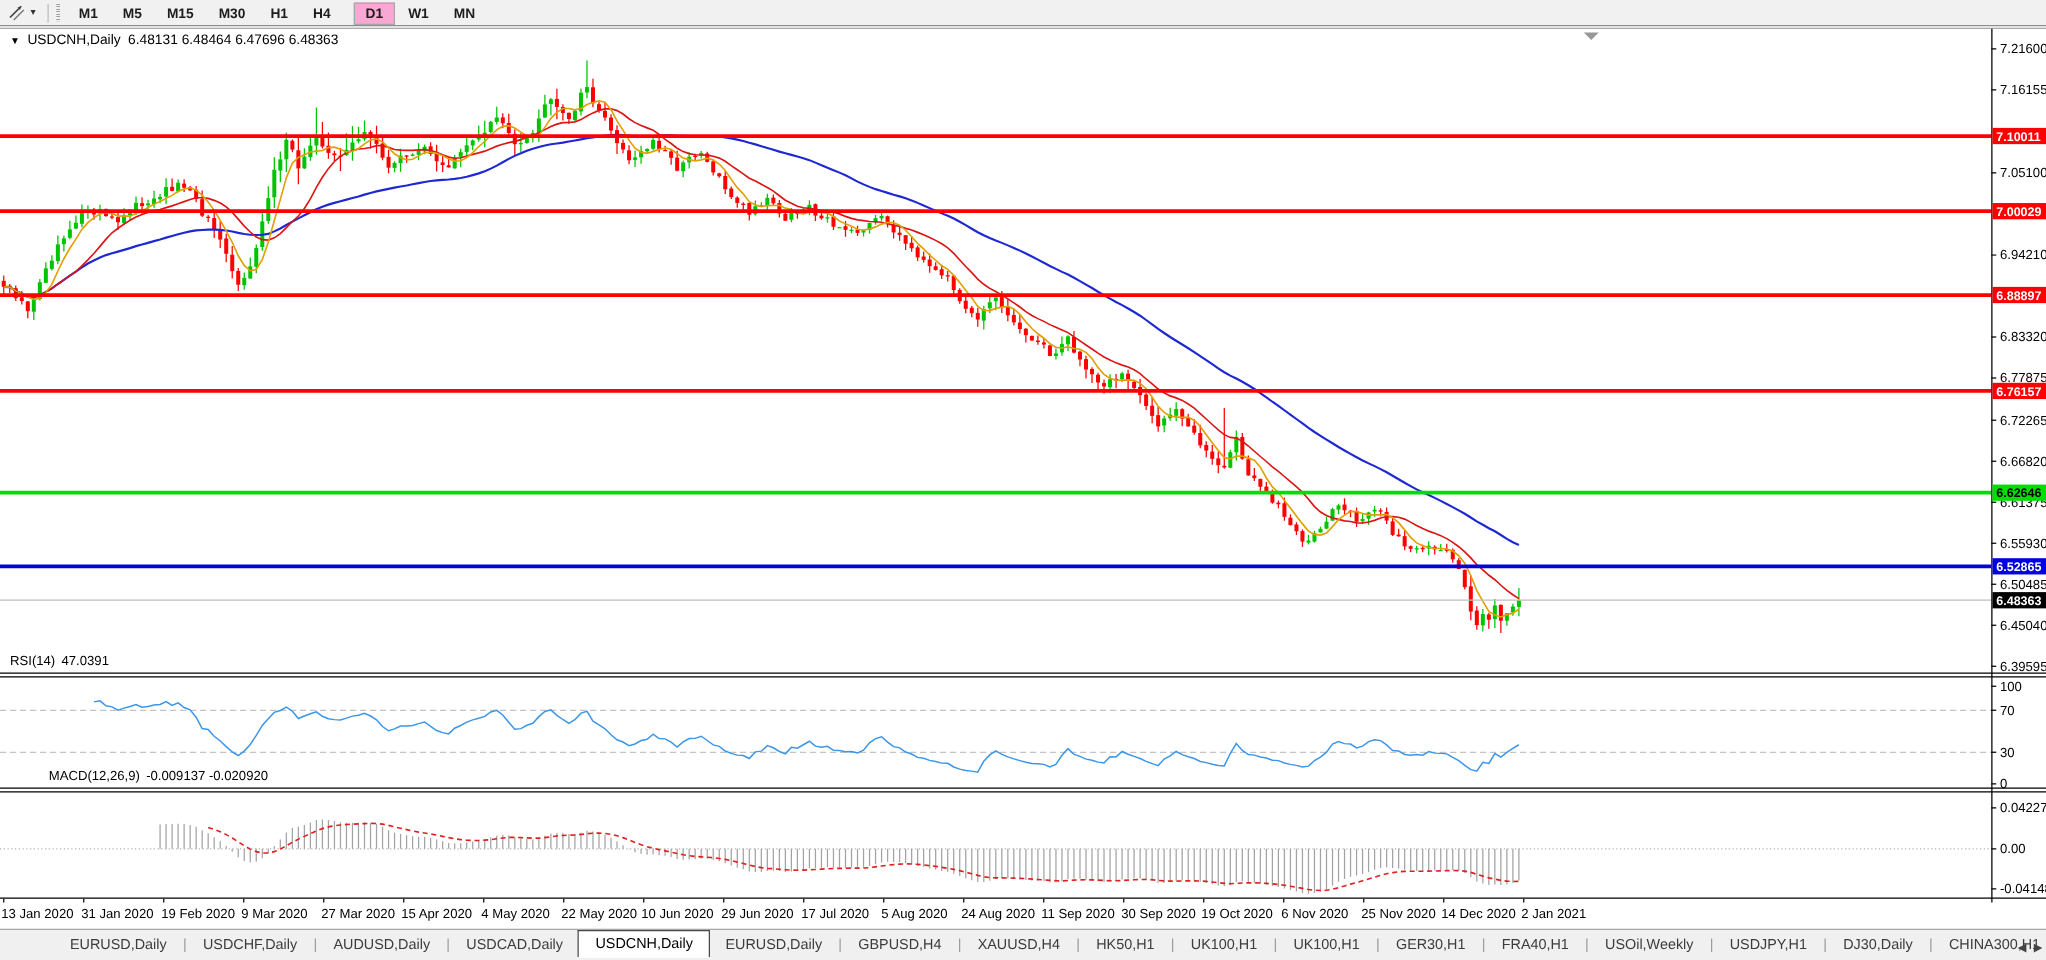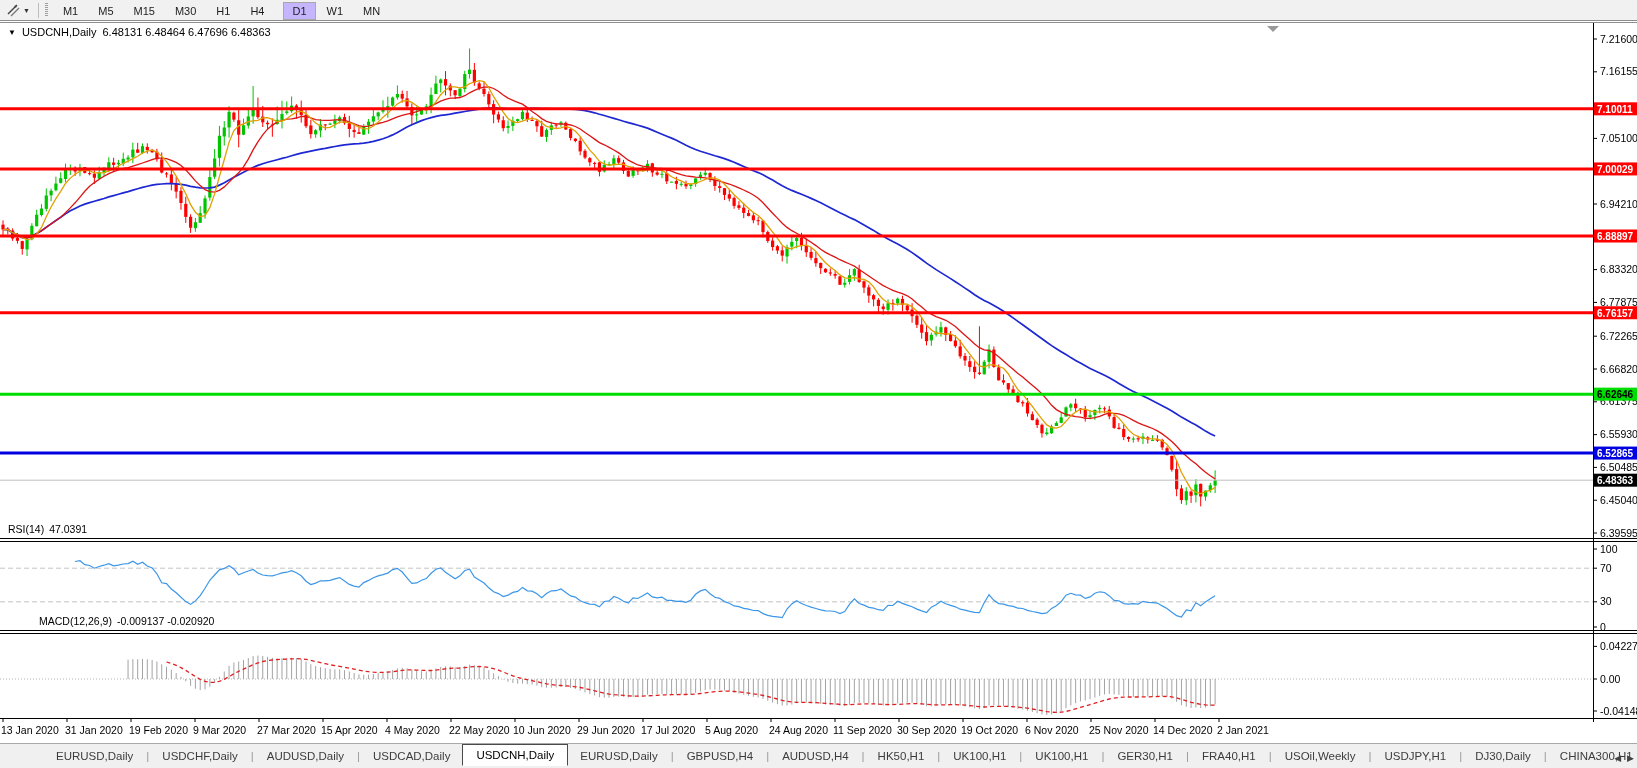--- a/index.html
+++ b/index.html
@@ -6,22 +6,22 @@
   #app{position:relative;width:1637px;height:768px;overflow:hidden;background:#fff;
        font-family:"Liberation Sans",sans-serif;-webkit-user-select:none;}
   
   #toolbar{position:absolute;left:0;top:0;width:1637px;height:21px;background:#f1f1f1;
            border-bottom:1px solid #8e8e8e;display:flex;align-items:center;padding-left:5px;box-sizing:border-box;}
   .tool-icon{width:16px;height:15px;display:flex;align-items:center;justify-content:center;cursor:pointer;}
   .caret{font-size:7px;color:#333;margin:0 4px 0 2px;cursor:pointer;}
   .vsep{width:1px;height:15px;background:#bdbdbd;margin:0 4px;}
   .grip{width:3px;height:14px;margin:0 5px 0 2px;
         background:repeating-linear-gradient(to bottom,#9e9e9e 0 1px,transparent 1px 2px);}
-  .tfbtn{font-size:11px;color:#1d1d1d;padding:2px 8px;margin:0 1px;border:1px solid transparent;cursor:pointer;}
-  .tfbtn.active{background:#c4b5fd;border:1px solid #a8a8a8;}
+  .tfbtn{font-size:11px;color:#1d1d1d;padding:2px 8px;margin:0 1px;border:1px solid transparent;cursor:pointer;font-weight:bold;}
+  .tfbtn.active{background:#f9a8d4;border:1px solid #a8a8a8;}
   
   #chartwrap{position:absolute;left:0;top:22px;width:1343px;height:720px;}
   #chart-svg{display:block;}
   #chart-title{position:absolute;left:8px;top:4px;font-size:11px;color:#000;display:flex;gap:6px;align-items:center;}
   #chart-title .tcaret{font-size:8px;color:#000;}
   .ind-label{position:absolute;left:8px;font-size:10.5px;color:#000;display:flex;gap:5px;}
   #rsi-label{top:501px;}
   #macd-label{top:593px;margin-left:31px;}
   
   #tabbar{position:absolute;left:0;bottom:0;width:1637px;height:25px;background:#f0f0f0;
@@ -950,21 +950,21 @@
       <span class="tab">USDCHF,Daily</span>
       <span class="tabsep">|</span>
       <span class="tab">AUDUSD,Daily</span>
       <span class="tabsep">|</span>
       <span class="tab">USDCAD,Daily</span>
       <span class="tab active">USDCNH,Daily</span>
       <span class="tab">EURUSD,Daily</span>
       <span class="tabsep">|</span>
       <span class="tab">GBPUSD,H4</span>
       <span class="tabsep">|</span>
-      <span class="tab">AUDUSD,H4</span>
+      <span class="tab">XAUUSD,H4</span>
       <span class="tabsep">|</span>
       <span class="tab">HK50,H1</span>
       <span class="tabsep">|</span>
       <span class="tab">UK100,H1</span>
       <span class="tabsep">|</span>
       <span class="tab">UK100,H1</span>
       <span class="tabsep">|</span>
       <span class="tab">GER30,H1</span>
       <span class="tabsep">|</span>
       <span class="tab">FRA40,H1</span>

